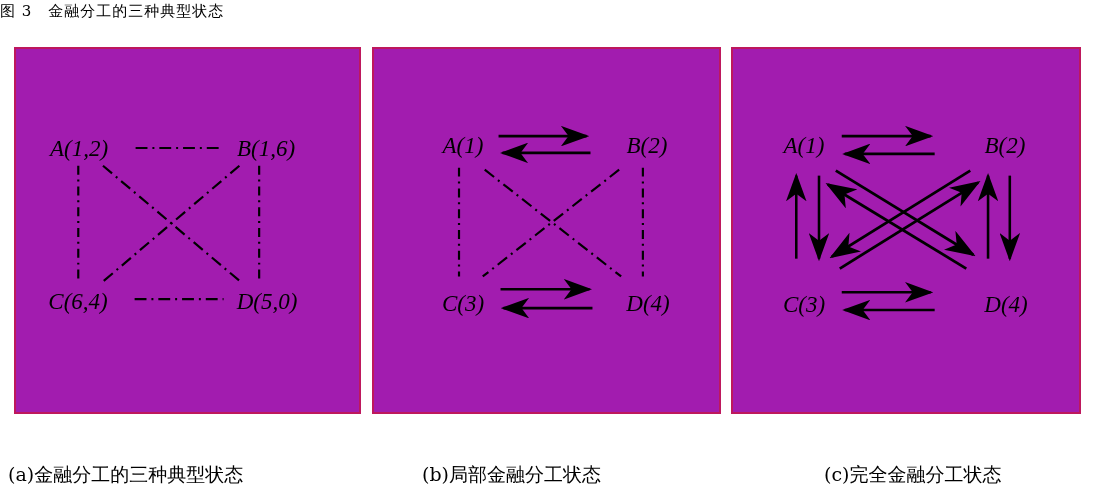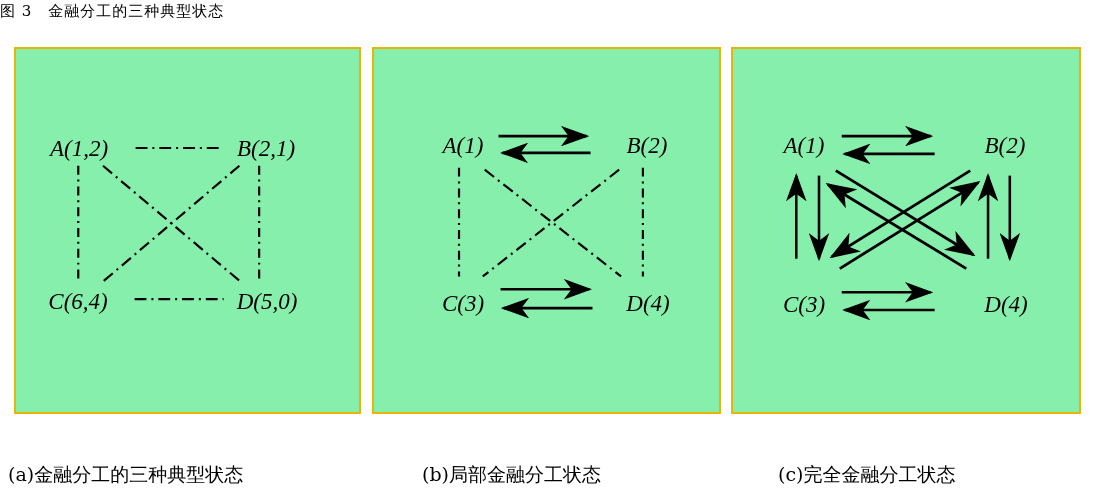--- a/index.html
+++ b/index.html
@@ -20,22 +20,22 @@
     left: 0;
     top: 2px;
     width: 1097px;
     font-size: 15px;
     letter-spacing: 1px;
     font-family: "DejaVu Serif", "Liberation Serif", serif;
     white-space: pre;
   }
   .panel {
     position: absolute;
-    border: 2px solid #eab308;
-    background: #86efac;
+    border: 2px solid #be185d;
+    background: #a21caf;
     box-sizing: border-box;
   }
   #panel-a { left: 14px;  top: 47px; width: 347px; height: 367px; }
   #panel-b { left: 372px; top: 47px; width: 349px; height: 367px; }
   #panel-c { left: 731px; top: 47px; width: 350px; height: 367px; }
 
   .panel-svg {
     position: absolute;
     left: 0;
     top: 0;
@@ -54,21 +54,21 @@
   }
   .caption {
     position: absolute;
     top: 462px;
     font-size: 19px;
     font-family: "DejaVu Serif", "Liberation Serif", serif;
     white-space: nowrap;
   }
   #caption-a { left: 8px; }
   #caption-b { left: 422px; }
-  #caption-c { left: 778px; }
+  #caption-c { left: 824px; }
 </style>
 </head>
 <body>
 
 <div id="figure-title">图 3　金融分工的三种典型状态</div>
 
 <div class="panel" id="panel-a">
   <svg class="panel-svg" viewBox="0 0 347 367">
 
     <line x1="121" y1="100" x2="208" y2="100" stroke="#000" stroke-width="2.2" stroke-dasharray="12 5 2 5"></line>
@@ -77,21 +77,21 @@
 
     <line x1="63" y1="118" x2="63" y2="235" stroke="#000" stroke-width="2.2" stroke-dasharray="9 5 2 5"></line>
 
     <line x1="246" y1="118" x2="246" y2="235" stroke="#000" stroke-width="2.2" stroke-dasharray="9 5 2 5"></line>
 
     <line x1="88" y1="118" x2="228" y2="236" stroke="#000" stroke-width="2.2" stroke-dasharray="12 5 2 5"></line>
 
     <line x1="226" y1="118" x2="87" y2="236" stroke="#000" stroke-width="2.2" stroke-dasharray="12 5 2 5"></line>
   </svg>
   <div class="node-label" style="left:63px; top:100px;">A(1,2)</div>
-  <div class="node-label" style="left:250px; top:100px;">B(2,1)</div>
+  <div class="node-label" style="left:250px; top:100px;">B(1,6)</div>
   <div class="node-label" style="left:62px; top:253px;">C(6,4)</div>
   <div class="node-label" style="left:251px; top:253px;">D(5,0)</div>
 </div>
 
 <div class="panel" id="panel-b">
   <svg class="panel-svg" viewBox="0 0 349 367">
     <defs>
       <marker id="arrB-r" markerWidth="11" markerHeight="8" refX="10" refY="4" orient="auto">
         <path d="M0,0 L11,4 L0,8 L3,4 Z" fill="#000"></path>
       </marker>

